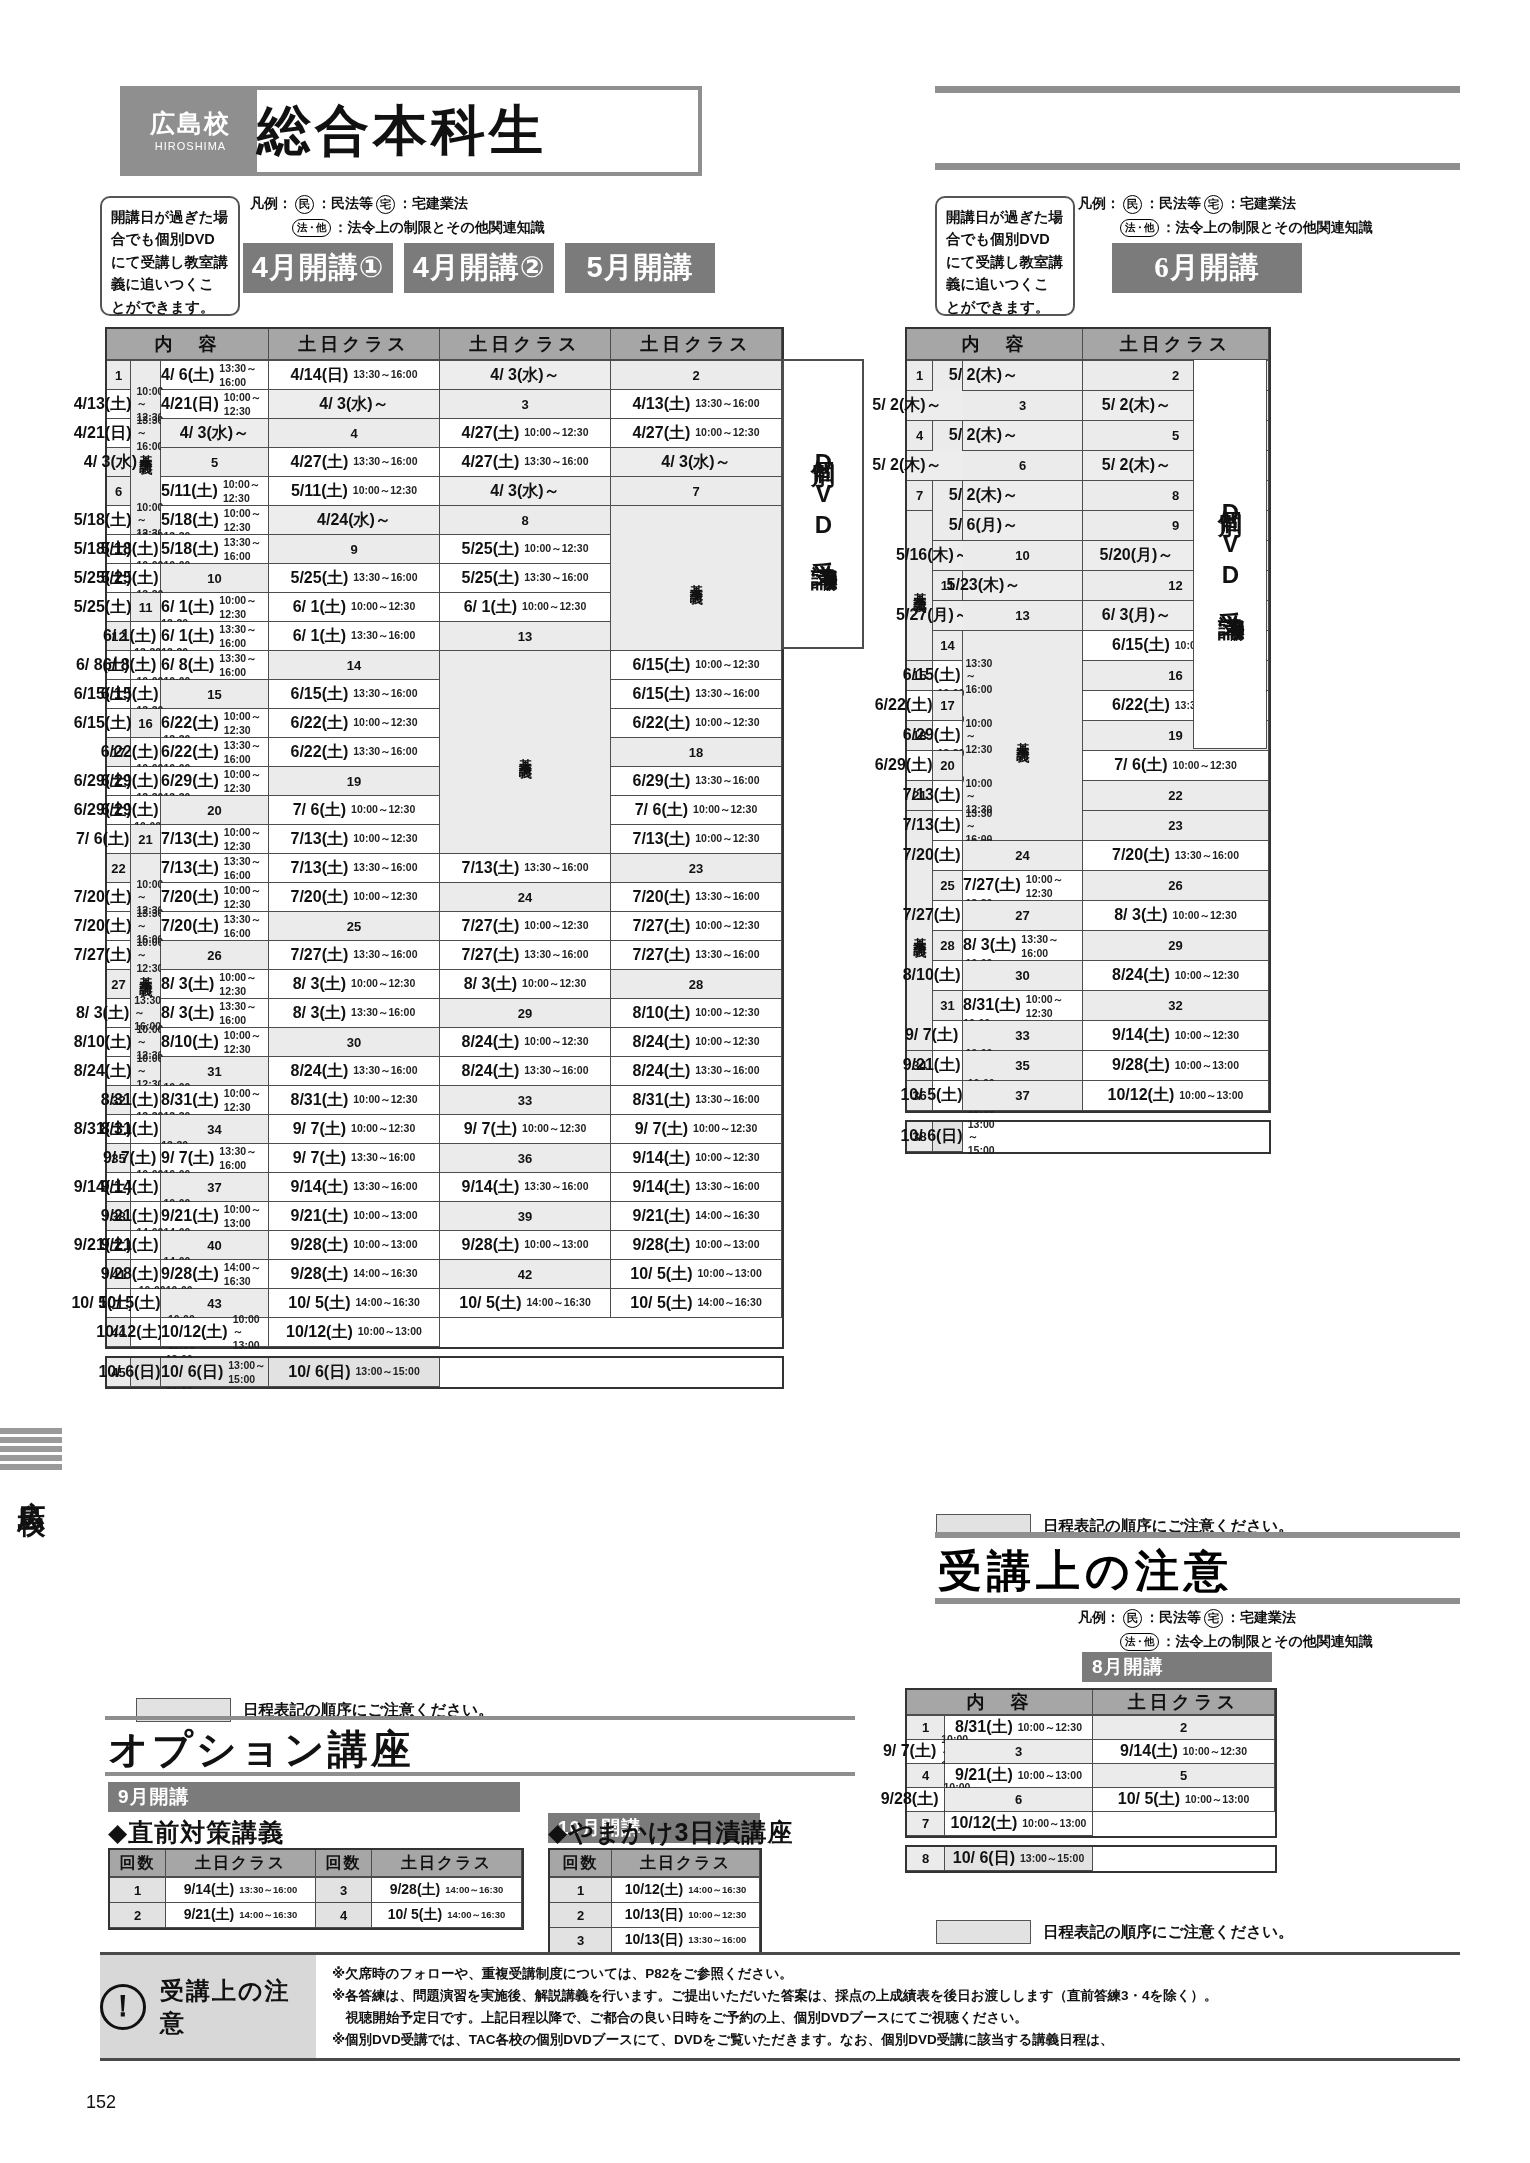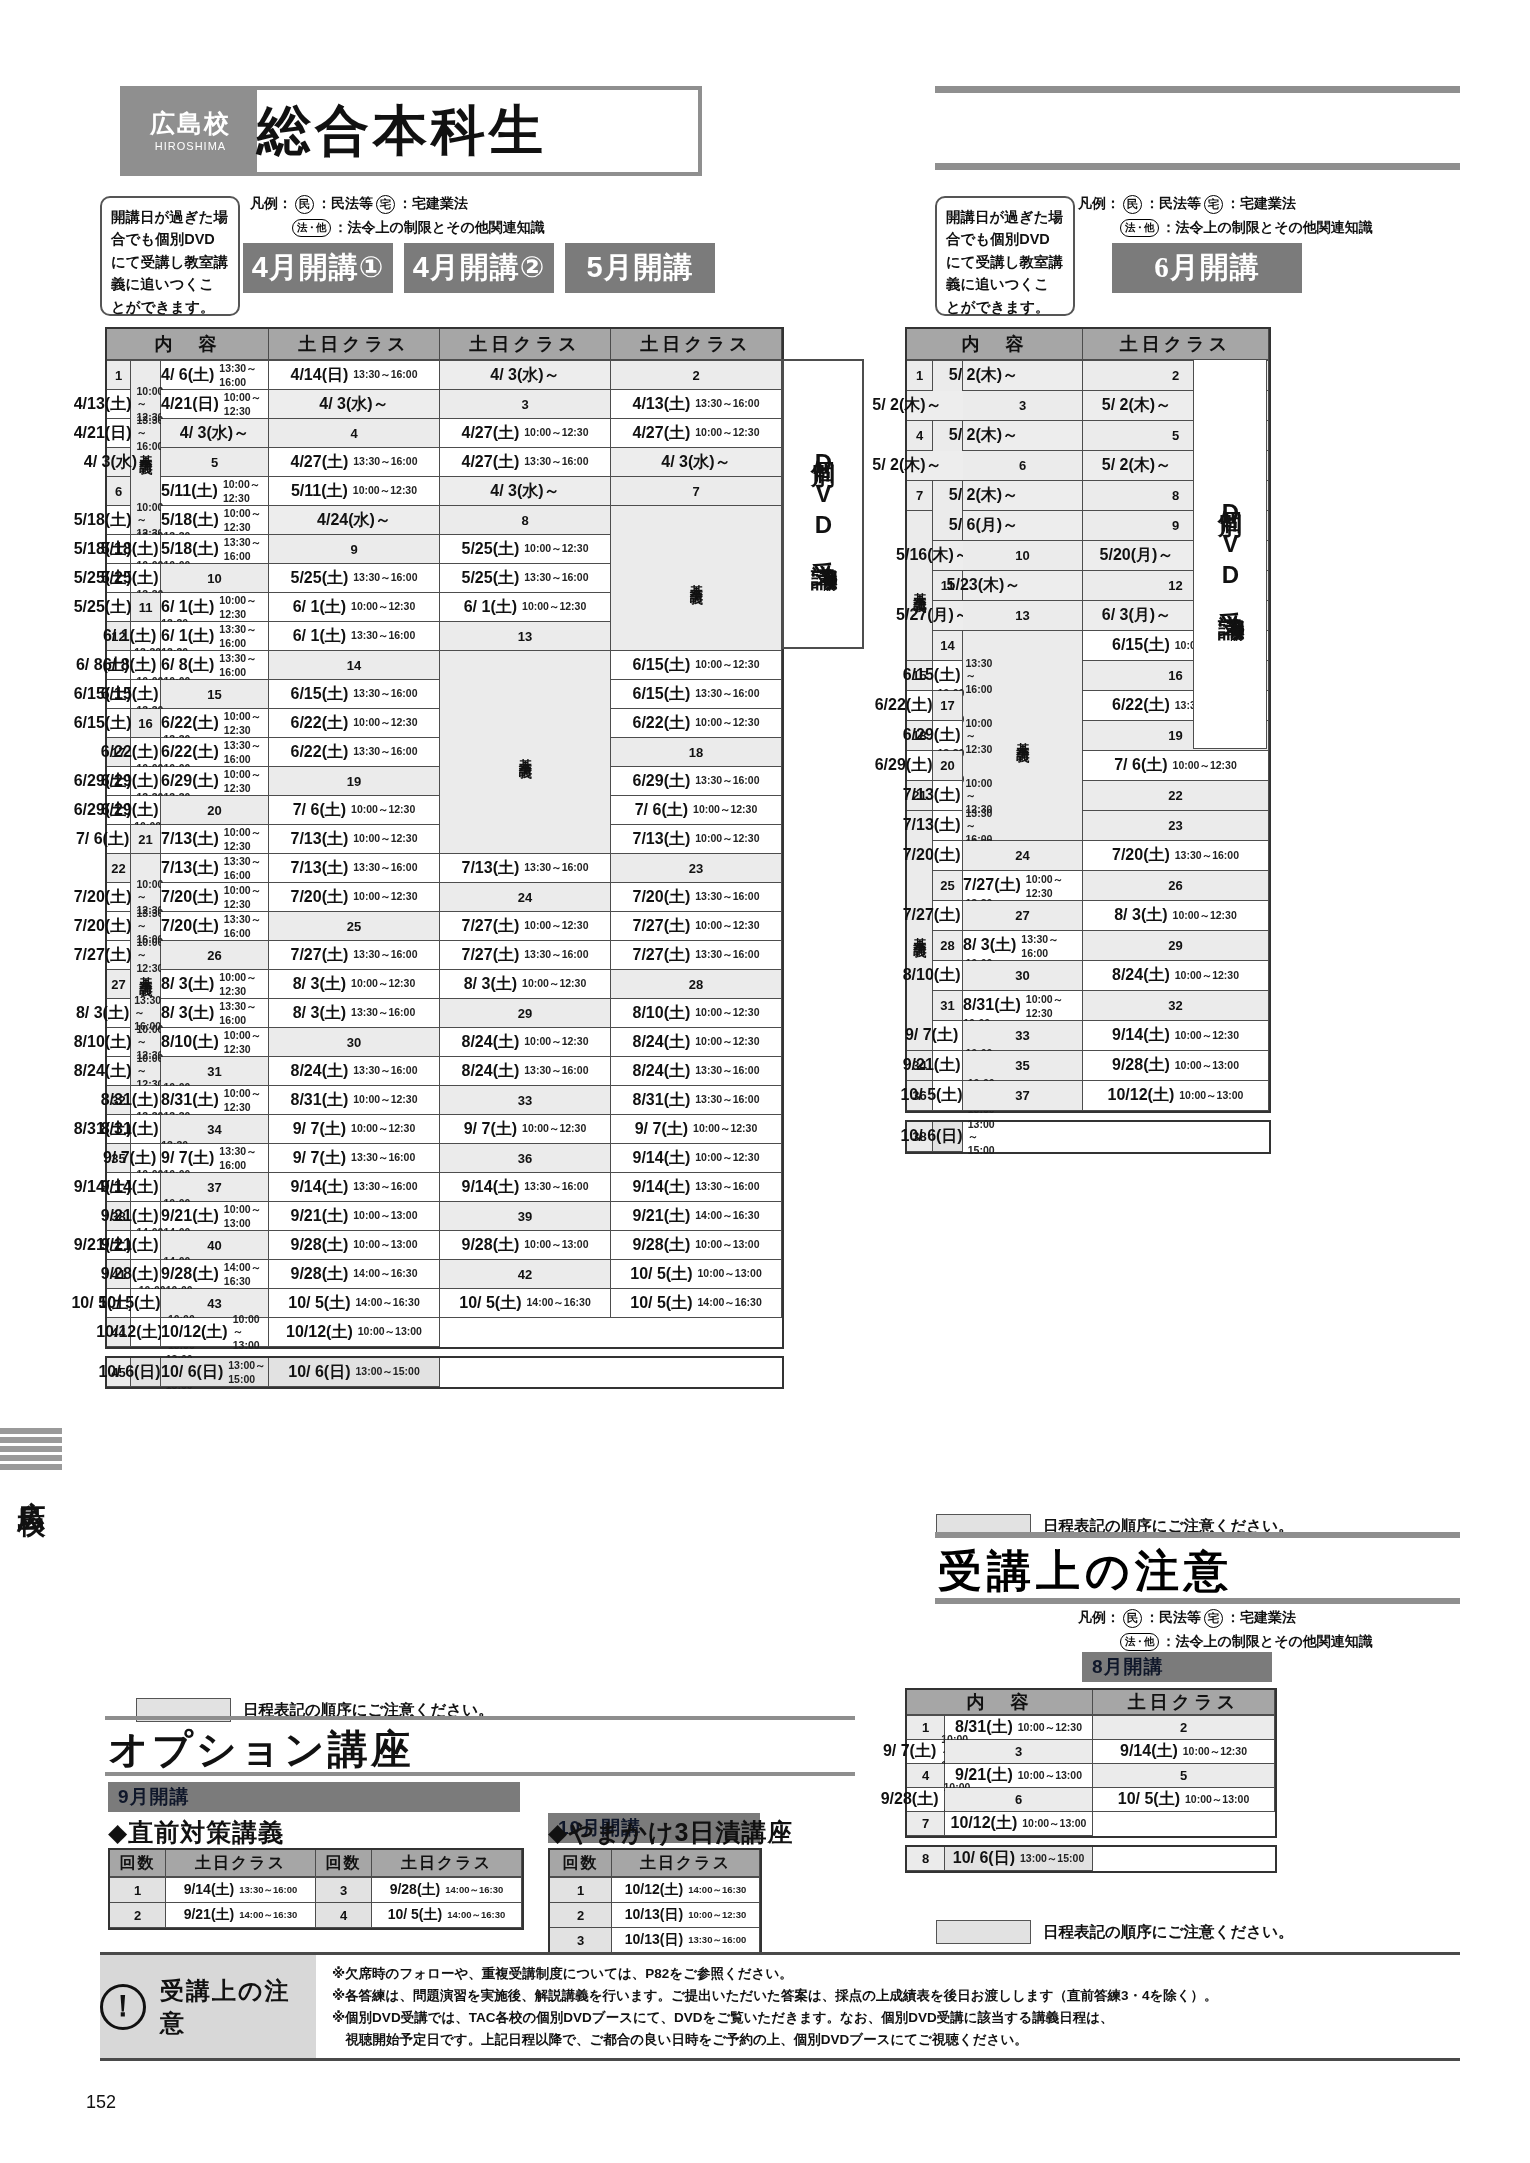--- a/index.html
+++ b/index.html
@@ -33,21 +33,21 @@
   .lg-line2{margin-left:42px;}
   .bdg{display:inline-flex;align-items:center;justify-content:center;border:1.5px solid #000;
     border-radius:50%;width:19px;height:19px;font-size:11.5px;font-weight:700;flex:0 0 auto;background:#fff;}
   .bdg.pill{width:auto;border-radius:10px;padding:0 4px;font-size:10.5px;letter-spacing:-1px;height:18px;}
 
   
   #sogo-months{position:absolute;left:243px;top:243px;display:flex;gap:11px;}
   .monthbox{width:150px;height:50px;background:var(--band);color:#fff;display:flex;
     align-items:center;justify-content:center;font-size:29px;font-weight:700;letter-spacing:1px;}
   #soku-month{position:absolute;left:1112px;top:243px;width:190px;font-family:Liberation Serif, serif;}
-  .band{position:absolute;height:30px;background:var(--band);color:#0f172a;font-size:19px;
+  .band{position:absolute;height:30px;background:var(--band);color:#ffffff;font-size:19px;
     font-weight:700;display:flex;align-items:center;padding-left:10px;letter-spacing:1px;}
 
   
   .tblwrap{position:absolute;}
   .sched{display:grid;border:2px solid #333;background:#fff;}
   .sched.sep{margin-top:7px;}
   .tbl-sogo{grid-template-columns:24px 30px 108px 171px 171px 171px;width:679px;}
   .tbl-soku{grid-template-columns:26px 30px 120px 186px;width:366px;}
   .tbl-toren{grid-template-columns:38px 148px 182px;width:372px;}
   .cell{display:flex;align-items:center;justify-content:center;border-right:1px solid var(--bd);
@@ -1055,22 +1055,22 @@
     </div>
 
   <div id="caution">
     <div id="caution-box">
       <div id="caution-icon">！</div>
       <div id="caution-title">受講上の注意</div>
     </div>
     <div id="caution-lines">
         <div>※欠席時のフォローや、重複受講制度については、P82をご参照ください。</div>
         <div>※各答練は、問題演習を実施後、解説講義を行います。ご提出いただいた答案は、採点の上成績表を後日お渡しします（直前答練3・4を除く）。</div>
+        <div>　視聴開始予定日です。上記日程以降で、ご都合の良い日時をご予約の上、個別DVDブースにてご視聴ください。</div>
         <div>※個別DVD受講では、TAC各校の個別DVDブースにて、DVDをご覧いただきます。なお、個別DVD受講に該当する講義日程は、</div>
-        <div>　視聴開始予定日です。上記日程以降で、ご都合の良い日時をご予約の上、個別DVDブースにてご視聴ください。</div>
       </div>
   </div>
 
   <div id="side-tab">
     <div class="stripe"></div>
     <div class="stripe"></div>
     <div class="stripe"></div>
     <div class="stripe"></div>
     <div class="stripe"></div>
     <div class="vtxt">広島校</div>

